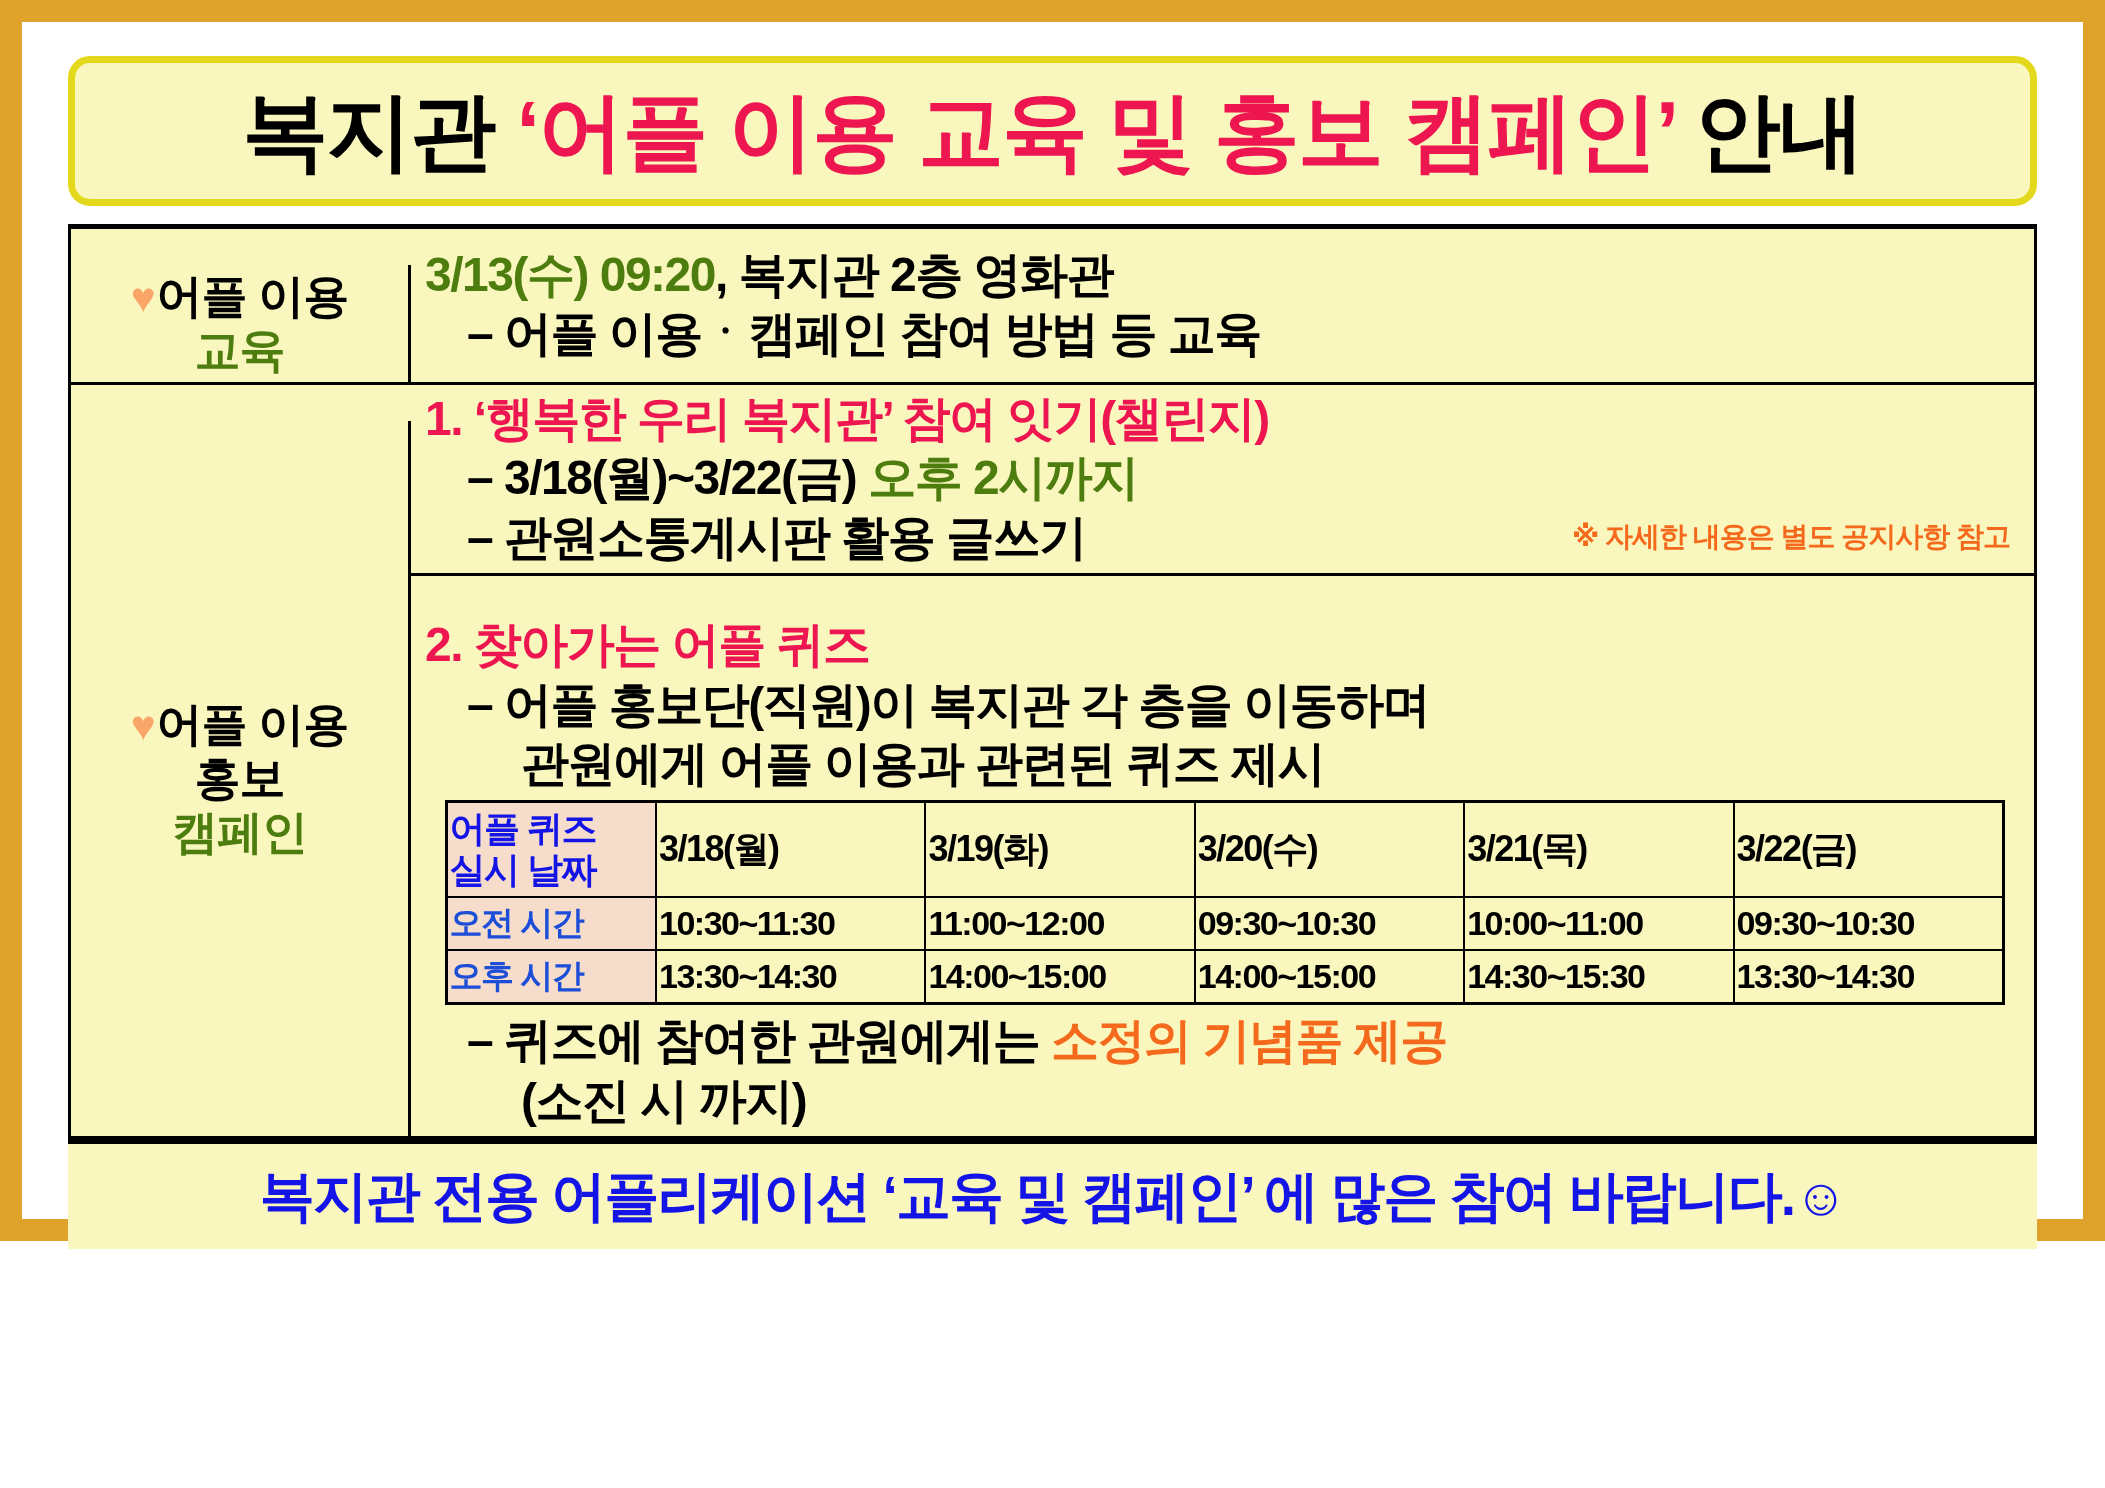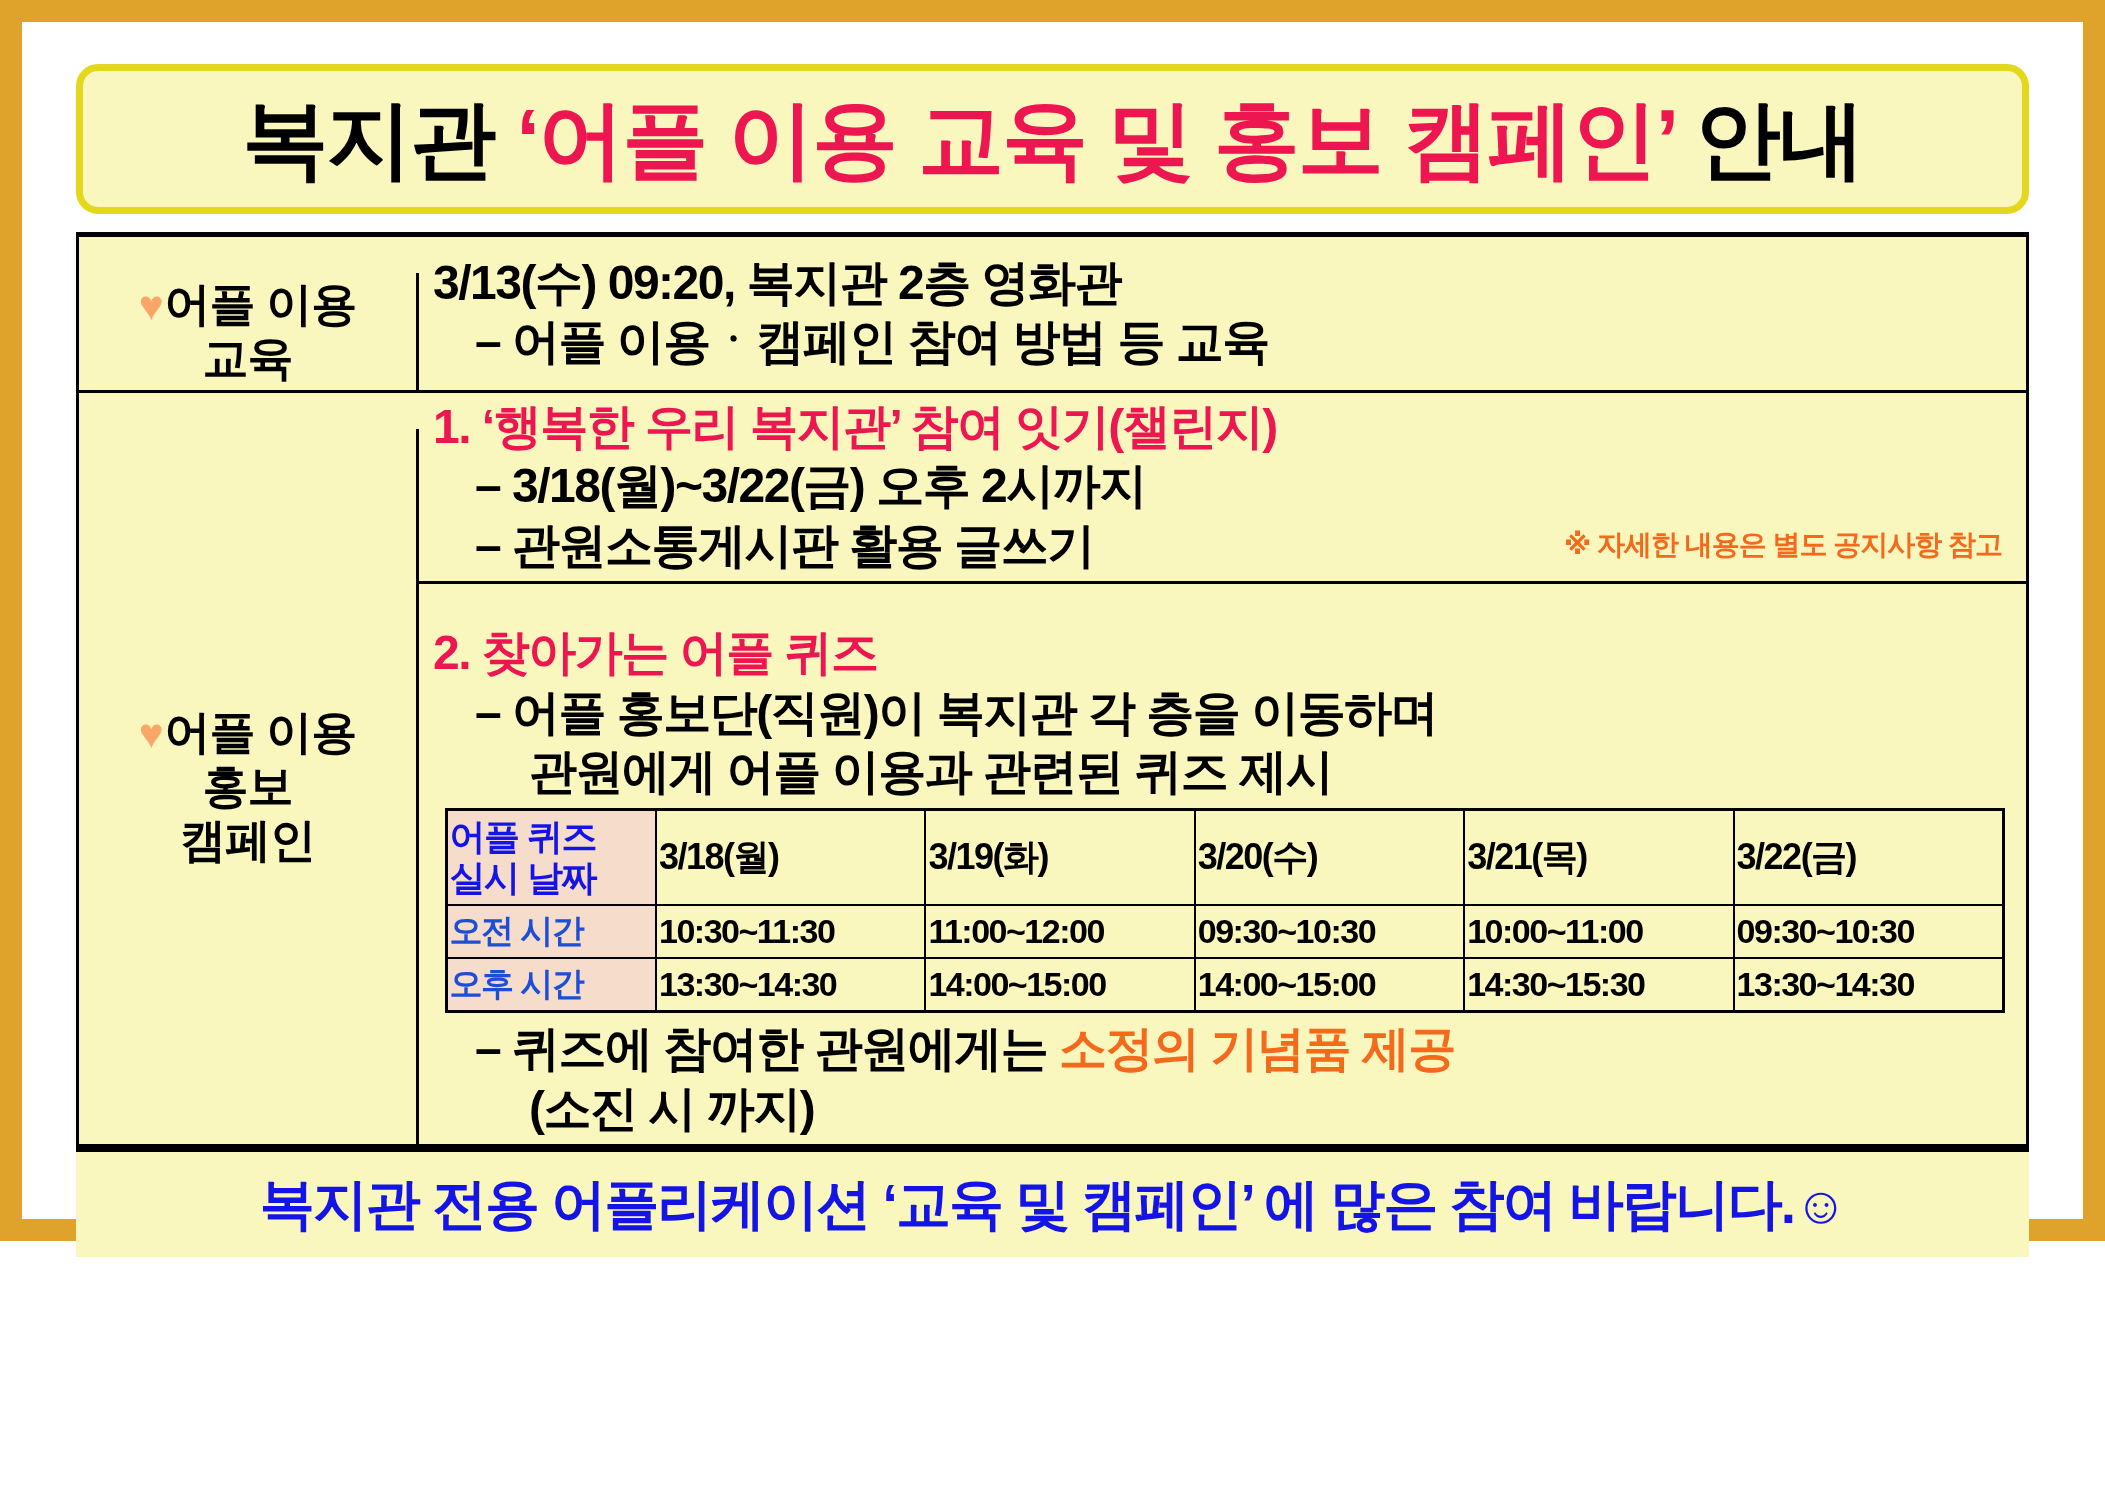--- a/index.html
+++ b/index.html
@@ -11,21 +11,21 @@
     font-family: "Liberation Sans", "DejaVu Sans", sans-serif;
   }
 
   
   #poster {
     position: relative;
     width: 2105px;
     height: 1241px;
     background: #ffffff;
     border: 22px solid #DFA22B;
-    padding: 22px;
+    padding: 14px;
   }
 
   #sheet {
     position: relative;
     width: 100%;
     height: 100%;
     background: #ffffff;
     padding: 20px 32px 24px 32px;
     display: flex;
     flex-direction: column;
@@ -45,21 +45,21 @@
   }
   #title-banner .t {
     font-size: 86px;
     font-weight: bold;
     letter-spacing: -2px;
     white-space: nowrap;
     line-height: 1;
   }
   .c-black { color: #000000; }
   .c-pink  { color: #ED1651; }
-  .c-blue  { color: #000000; }
+  .c-blue  { color: #4d7c0f; }
   .c-orange{ color: #F4691C; }
   .c-heart { color: #FAA668; }
 
   
   #grid {
     flex: 1 1 auto;
     border: 3px solid #000;
     border-top: 5px solid #000;
     display: flex;
     flex-direction: column;

